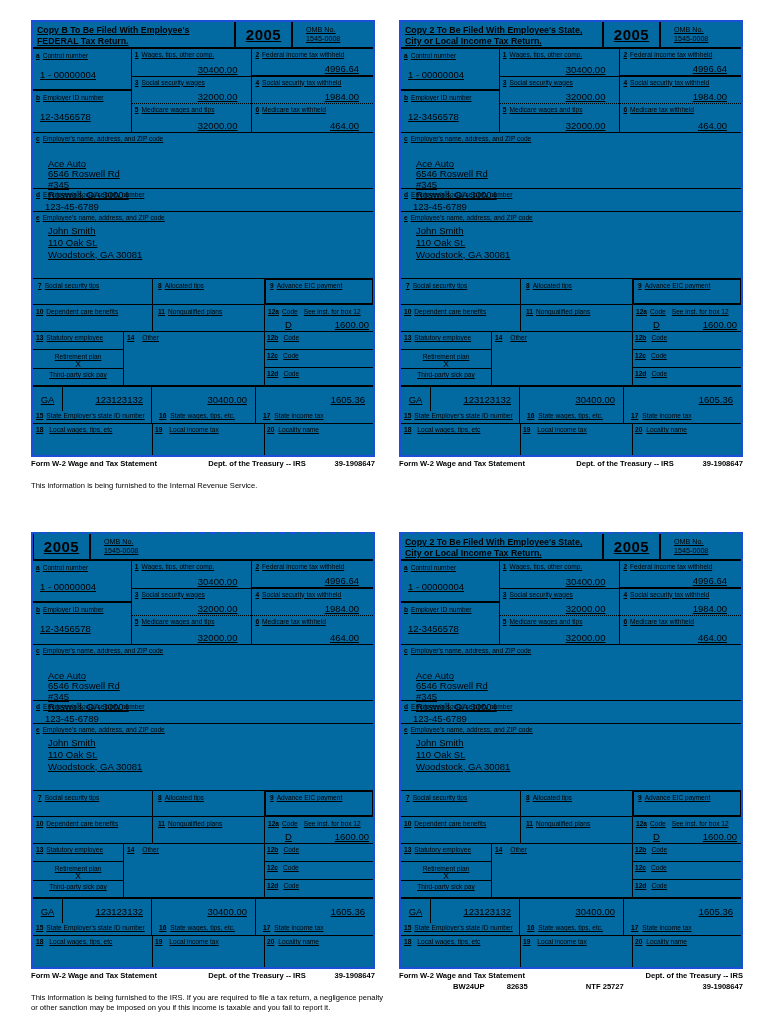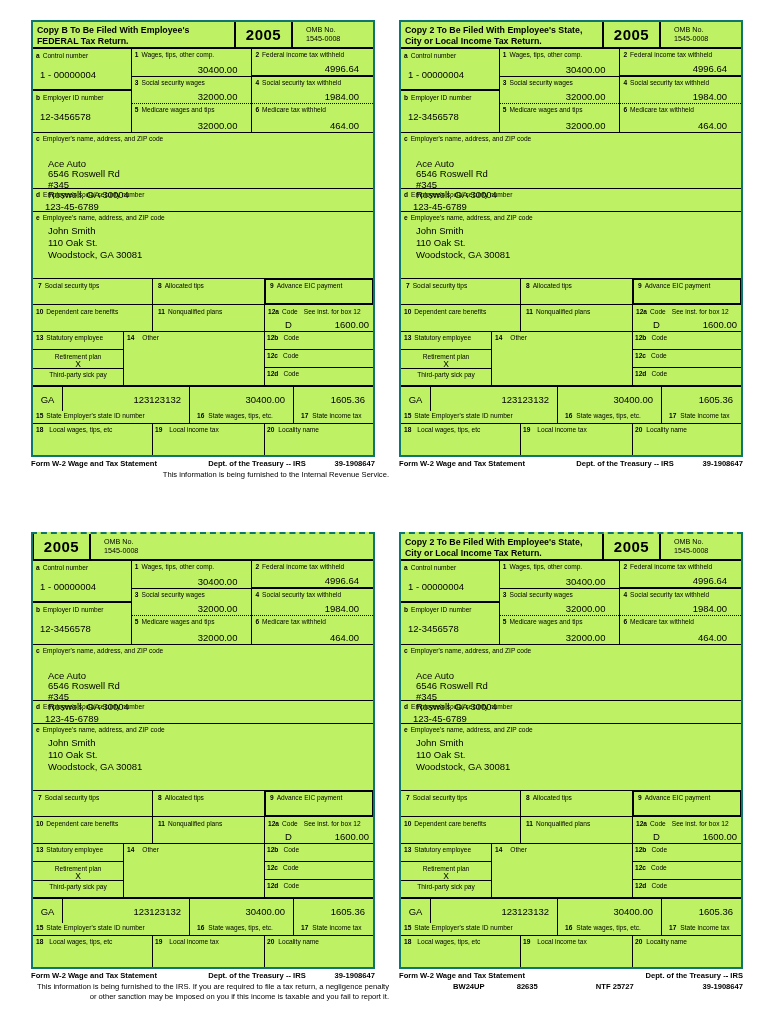--- a/index.html
+++ b/index.html
@@ -3,21 +3,21 @@
 <meta charset="utf-8">
 <style>
   html,body{margin:0;padding:0;background:#fff;}
   body{width:770px;height:1024px;font-family:"Liberation Sans",sans-serif;color:#000;}
   .page{position:relative;width:770px;height:1024px;background:#fff;overflow:hidden;}
   .slot{position:absolute;width:344px;}
   #slot-0{left:31px;top:20px;}
   #slot-1{left:399px;top:20px;}
   #slot-2{left:31px;top:532px;}
   #slot-3{left:399px;top:532px;}
-  .w2{width:344px;border:2px solid #0f766e;background:#bef264;box-sizing:border-box;}
+  .w2{width:344px;border:2px solid #1d4ed8;background:#0369a1;box-sizing:border-box;text-decoration:underline;}
   #slot-2 .w2,#slot-3 .w2{border-top-style:dashed;}
   .w2 *{box-sizing:border-box;}
 
   .lbl{font-size:6.6px;line-height:7.5px;white-space:nowrap;}
   .lbl b{margin-right:3px;font-size:6.6px;}
   .lt{}
 
   
   .hdr{display:flex;height:27px;border-bottom:2px solid #000;}
   .hdr-title{flex:1;border-right:1px solid #000;padding:3px 0 0 4px;font-weight:bold;font-size:8.8px;line-height:10.5px;white-space:nowrap;overflow:hidden;}
@@ -70,21 +70,21 @@
   .s13c{flex:1;text-align:center;font-size:6.6px;padding-top:2px;}
   .col14{width:141px;border-right:1px solid #000;padding:2px 0 0 3px;}
   .col14 .lbl b{margin-right:8px;}
   .col12bcd{flex:1;display:flex;flex-direction:column;}
   .s12{height:18px;border-bottom:1px solid #000;padding:2px 0 0 2px;}
   .s12.lastone{flex:1;border-bottom:none;}
   .s12 .lbl b{margin-right:5px;}
 
   
   .staterow{display:flex;height:37px;border-bottom:1px solid #000;}
-  .st15{width:157px;border-right:1.5px solid #000;display:flex;flex-direction:column;}
+  .st15{width:119px;border-right:1.5px solid #000;display:flex;flex-direction:column;}
   .st15top{height:24px;display:flex;}
   .stGA{width:30px;border-right:1px solid #000;display:flex;align-items:center;justify-content:center;font-size:9.5px;}
   .stID{flex:1;text-align:right;font-size:9.5px;padding:7px 8px 0 0;}
   .st15lbl{font-size:6.6px;padding:1px 0 0 3px;white-space:nowrap;}
   .st16{width:104px;border-right:1.5px solid #000;}
   .st17{flex:1;}
   .stval{height:24px;text-align:right;font-size:9.5px;padding:7px 8px 0 0;}
   .stlbl{font-size:6.6px;padding:1px 0 0 7px;white-space:nowrap;}
   .stlbl b{margin-right:4px;}
 
@@ -97,24 +97,24 @@
   .c20{flex:1;padding:2px 0 0 2px;}
   .c20 .lbl b{margin-right:4px;}
 
   
   .footer{display:flex;width:344px;font-size:7.6px;font-weight:bold;margin-top:2px;line-height:9px;}
   .f-name{width:168px;}
   .f-dept{flex:1;text-align:center;white-space:nowrap;}
   .f-num{min-width:60px;text-align:right;white-space:nowrap;}
   .printline{display:flex;width:344px;font-size:7.6px;font-weight:bold;margin-top:2px;line-height:9px;}
   .p1{margin-left:54px;}
-  .p2{margin-left:32px;}
+  .p2{margin-left:22px;}
   .p3{margin-left:58px;}
   .p4{flex:1;text-align:right;}
-  .note{width:358px;font-size:7.6px;line-height:10px;margin-top:2px;text-align:right;}
+  .note{width:358px;font-size:7.6px;line-height:10px;margin-top:13px;}
 </style>
 </head>
 <body>
 
 <div class="page">
   <div class="slot" id="slot-0">
   <div class="w2frame">
     <div class="w2">
 
       <div class="hdr">

